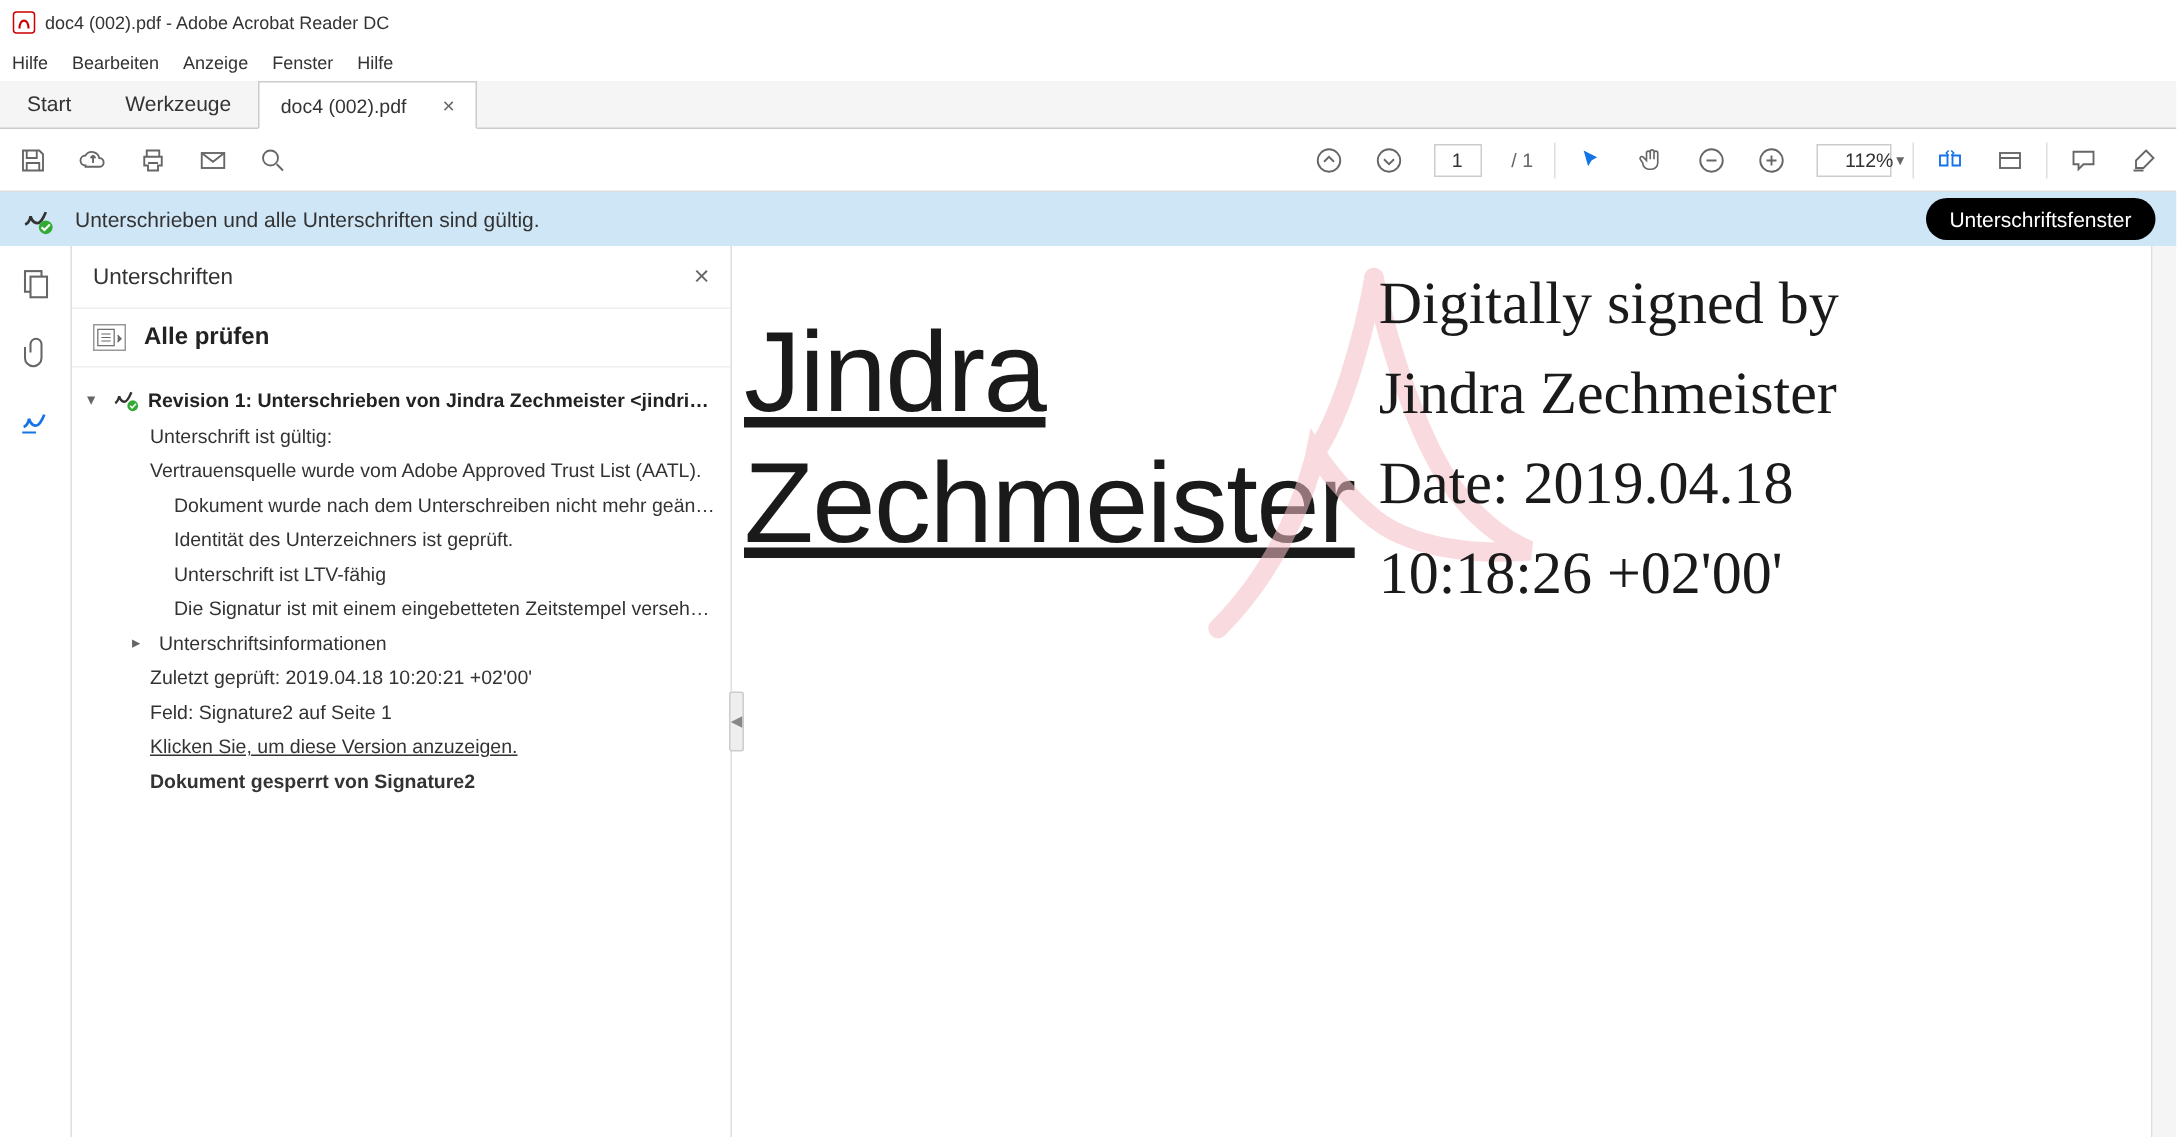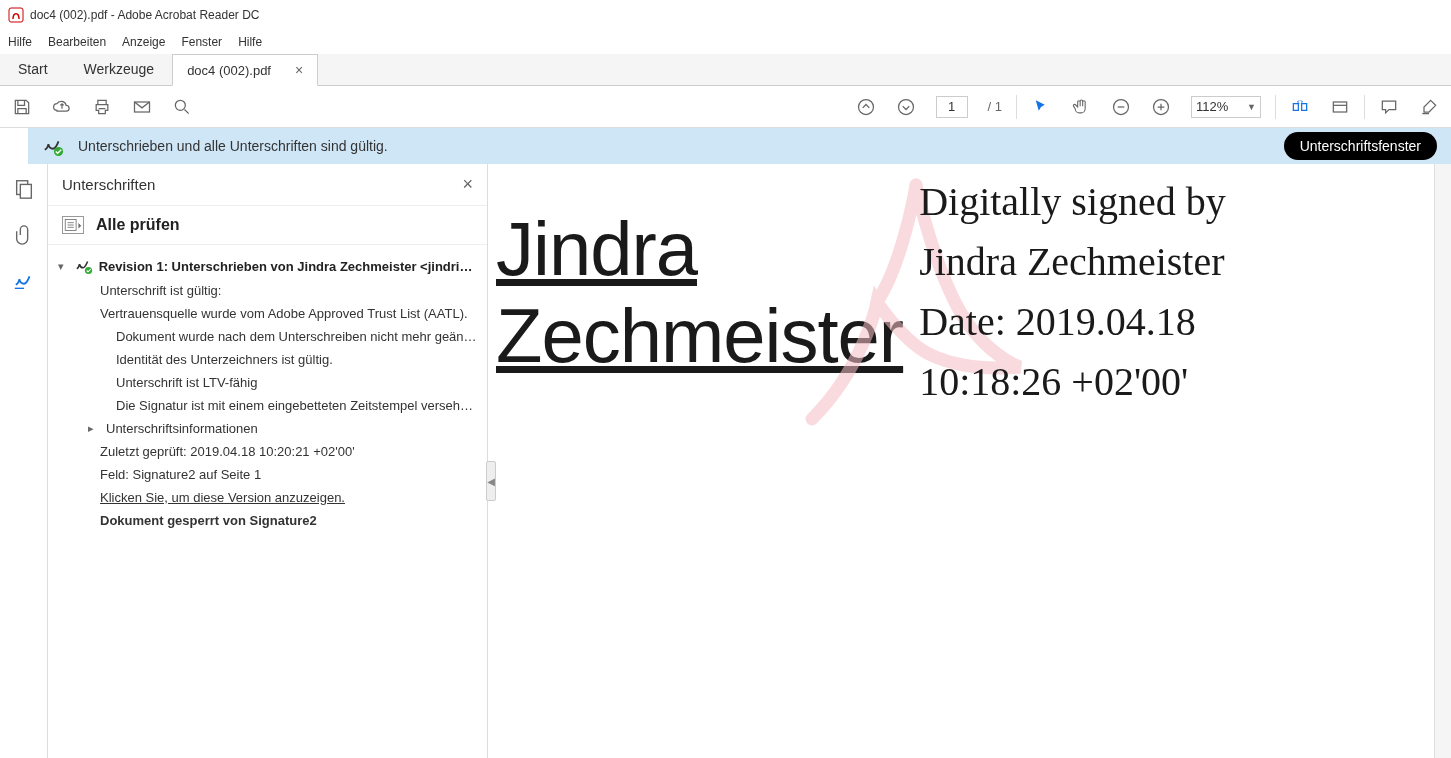--- a/index.html
+++ b/index.html
@@ -15,22 +15,22 @@
 .tabbar .doc-tab { padding: 7px 14px; font-size: 13px; color: #333; background: #fff; border: 1px solid #ccc; border-bottom: 1px solid #fff; margin-bottom: -1px; display: flex; align-items: center; gap: 24px; cursor: pointer; justify-content: flex-end; }
 .tabbar .doc-tab .close { color: #666; font-size: 14px; }
 .toolbar { height: 42px; display: flex; align-items: center; background: #fff; border-bottom: 1px solid #ddd; padding: 0 12px; }
 .toolbar .group { display: flex; align-items: center; gap: 20px; }
 .toolbar .sep { width: 1px; height: 24px; background: #ddd; margin: 0 14px; }
 .toolbar .spacer { flex: 1; }
 .toolbar .ticon { width: 20px; height: 20px; color: #666; cursor: pointer; display: flex; align-items: center; justify-content: center; }
 .toolbar .ticon.blue { color: #1473e6; }
 .toolbar .page-input { width: 32px; height: 22px; text-align: center; border: 1px solid #ccc; font-size: 13px; color: #333; }
 .toolbar .page-total { font-size: 13px; color: #666; }
-.toolbar .zoom-box { height: 22px; width: 70px; border: 1px solid #ccc; display: flex; align-items: center; padding: 0 4px; font-size: 13px; color: #333; justify-content: space-between; cursor: pointer; }
-.sig-bar { height: 36px; background: #cfe6f7; display: flex; align-items: center; padding: 0 14px; justify-content: space-between; margin-left: 28px; }
+.toolbar .zoom-box { height: 22px; width: 50px; border: 1px solid #ccc; display: flex; align-items: center; padding: 0 18px; font-size: 13px; color: #333; justify-content: space-between; cursor: pointer; }
+.sig-bar { height: 36px; background: #cfe6f7; display: flex; align-items: center; padding: 0 14px; justify-content: space-between; }
 .sig-bar .left { display: flex; align-items: center; gap: 14px; }
 .sig-bar .msg { font-size: 14px; color: #333; }
 .sig-bar .btn { background: #000; color: #fff; padding: 6px 16px; border-radius: 14px; font-size: 14px; cursor: pointer; }
 .body { flex: 1; display: flex; overflow: hidden; }
 .leftrail { width: 48px; background: #fff; border-right: 1px solid #ddd; display: flex; flex-direction: column; align-items: center; padding-top: 14px; gap: 24px; }
 .leftrail .rail-icon { width: 22px; height: 22px; color: #666; cursor: pointer; }
 .leftrail .rail-icon.active { color: #1473e6; }
 .sigpanel { width: 440px; background: #fff; border-right: 1px solid #ddd; overflow-y: auto; padding: 0; }
 .sigpanel .panel-head { display: flex; align-items: center; justify-content: space-between; padding: 10px 14px; border-bottom: 1px solid #eee; }
 .sigpanel .panel-title { font-size: 15px; color: #333; }
@@ -256,21 +256,21 @@
                   <path d="M2 13c2-1 3-5 3-5s1 4 4 4c2 0 5-7 5-7" stroke="#333" stroke-width="1.8" fill="none"></path>
                   <circle cx="15" cy="15" r="4" fill="#3a3"></circle>
                   <path d="M13 15l1.5 1.5 3-3" stroke="#fff" stroke-width="1.2" fill="none"></path>
                 </svg>
             </span>
             <span class="node-title">Revision 1: Unterschrieben von Jindra Zechmeister &lt;jindrich.zechme</span>
           </div>
           <div class="line">Unterschrift ist gültig:</div>
           <div class="line">Vertrauensquelle wurde vom Adobe Approved Trust List (AATL).</div>
           <div class="line l2">Dokument wurde nach dem Unterschreiben nicht mehr geändert.</div>
-          <div class="line l2">Identität des Unterzeichners ist gültig.</div>
+          <div class="line l2">Identität des Unterzeichners ist geprüft.</div>
           <div class="line l2">Unterschrift ist LTV-fähig</div>
           <div class="line l2">Die Signatur ist mit einem eingebetteten Zeitstempel versehen.</div>
           <div class="line sub">
             <span class="chev">▸</span>
             <span>Unterschriftsinformationen</span>
           </div>
           <div class="line">Zuletzt geprüft: 2019.04.18 10:20:21 +02'00'</div>
           <div class="line">Feld: Signature2 auf Seite 1</div>
           <div class="line link">Klicken Sie, um diese Version anzuzeigen.</div>
           <div class="line bold">Dokument gesperrt von Signature2</div>

